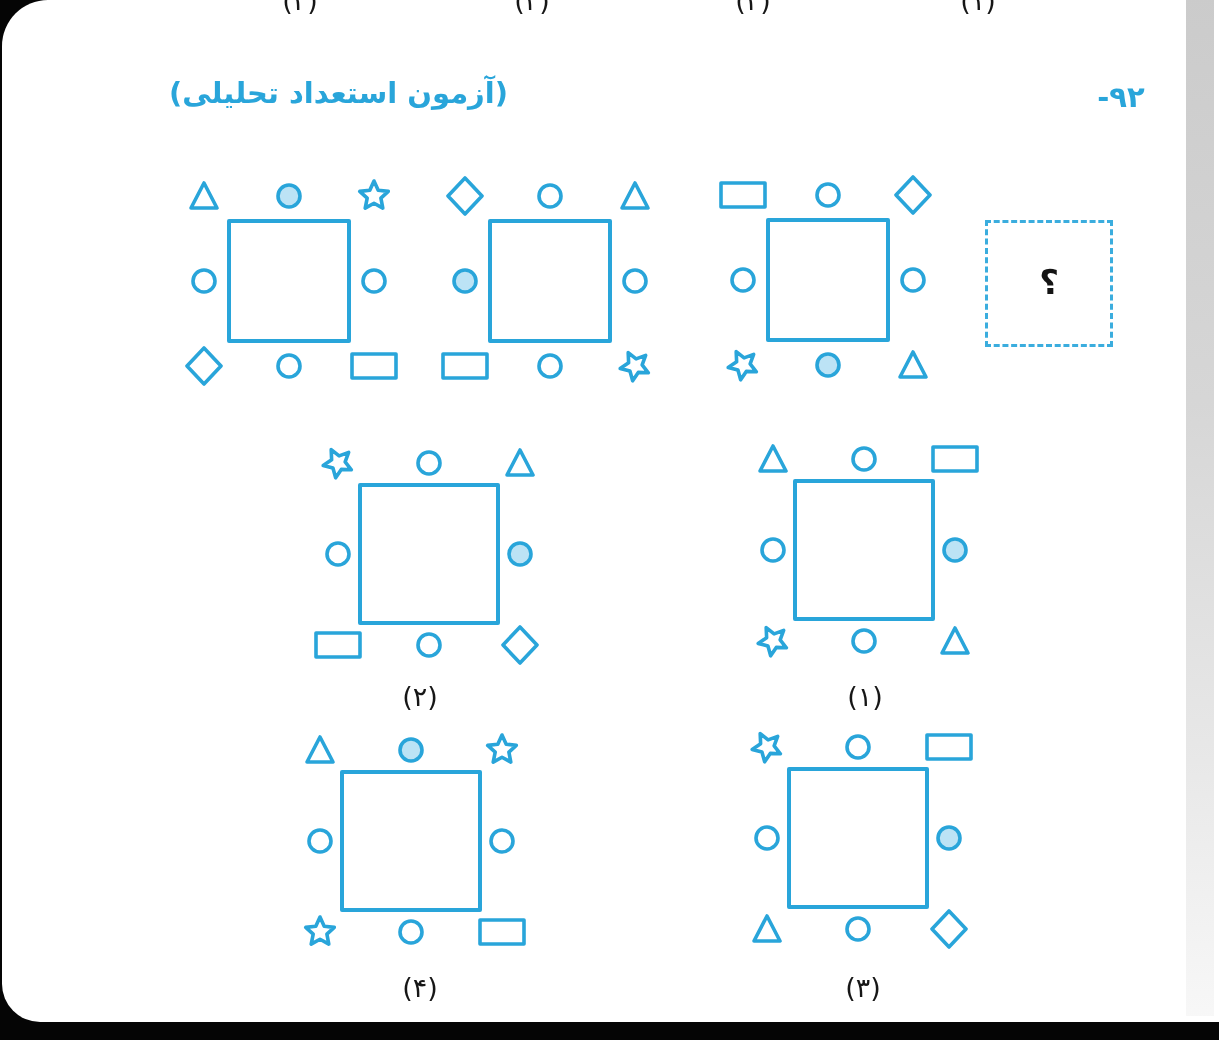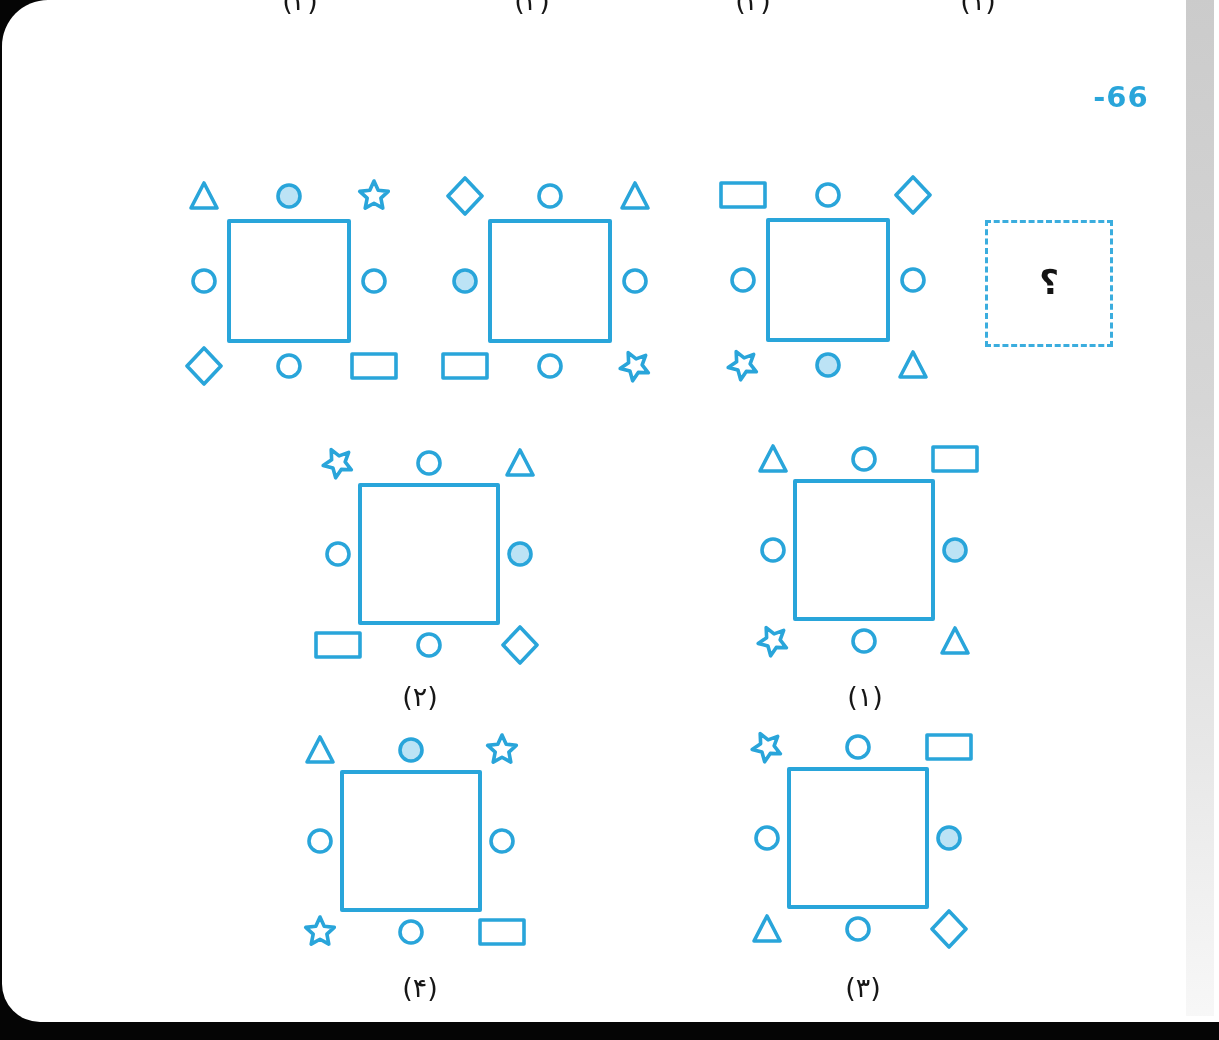--- a/index.html
+++ b/index.html
@@ -62,21 +62,22 @@
 <div id="canvas">
   <div id="page"></div>
 
   <div id="top-partial-labels">
       <div class="top-partial-label" style="left: 240px;">(۴)</div>
       <div class="top-partial-label" style="left: 472px;">(۳)</div>
       <div class="top-partial-label" style="left: 693px;">(۲)</div>
       <div class="top-partial-label" style="left: 918px;">(۱)</div>
     </div>
 
-  <div id="question-number">-66</div>
+  <div id="question-number">-۹۲</div>
+  <div id="question-tag">(آزمون استعداد تحلیلی)</div>
 
   <div id="figures-root">
       <div class="figure-panel" style="left: 186px; top: 178px; width: 206px; height: 206px;">
         <div class="big-square" style="left: 41px; top: 41px; width: 124px; height: 124px;"></div>
         <div class="shape-slot" style="left: -6px; top: -2px;">
           <svg width="48" height="40" viewBox="0 0 48 40" xmlns="http://www.w3.org/2000/svg">
             <polygon points="24,7 37,32 11,32" fill="none" stroke="#29a5da" stroke-width="3.6" stroke-linejoin="round"></polygon>
           </svg>
         </div>
         <div class="shape-slot" style="left: 79px; top: -2px;">

